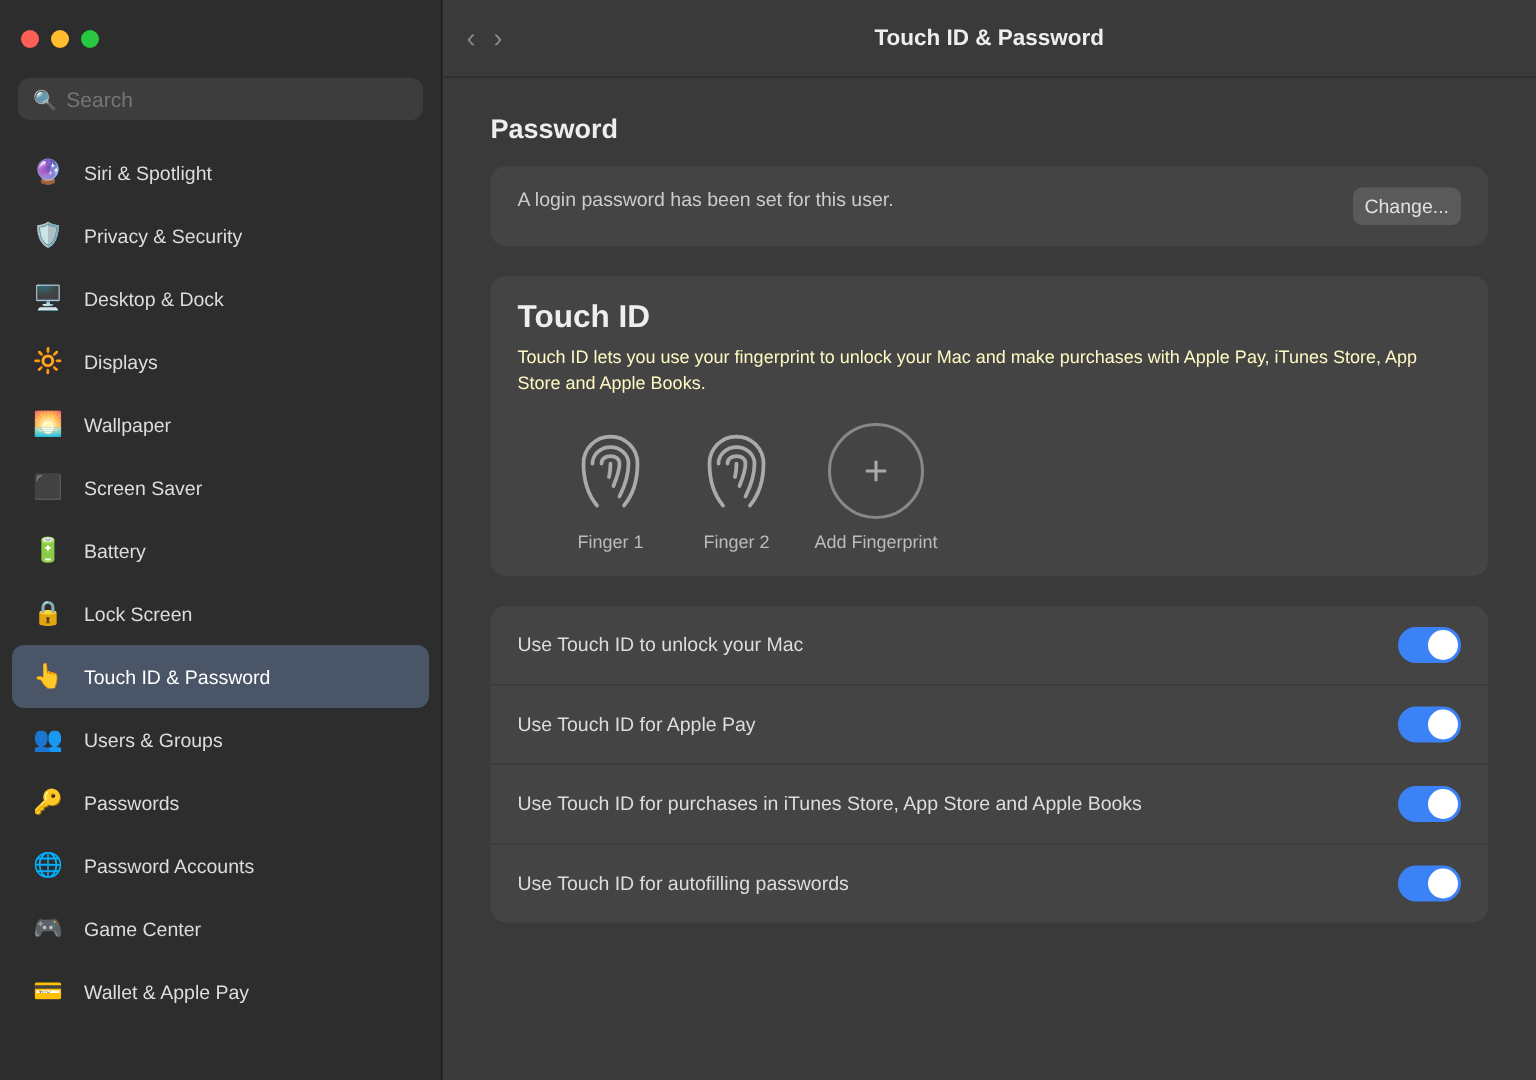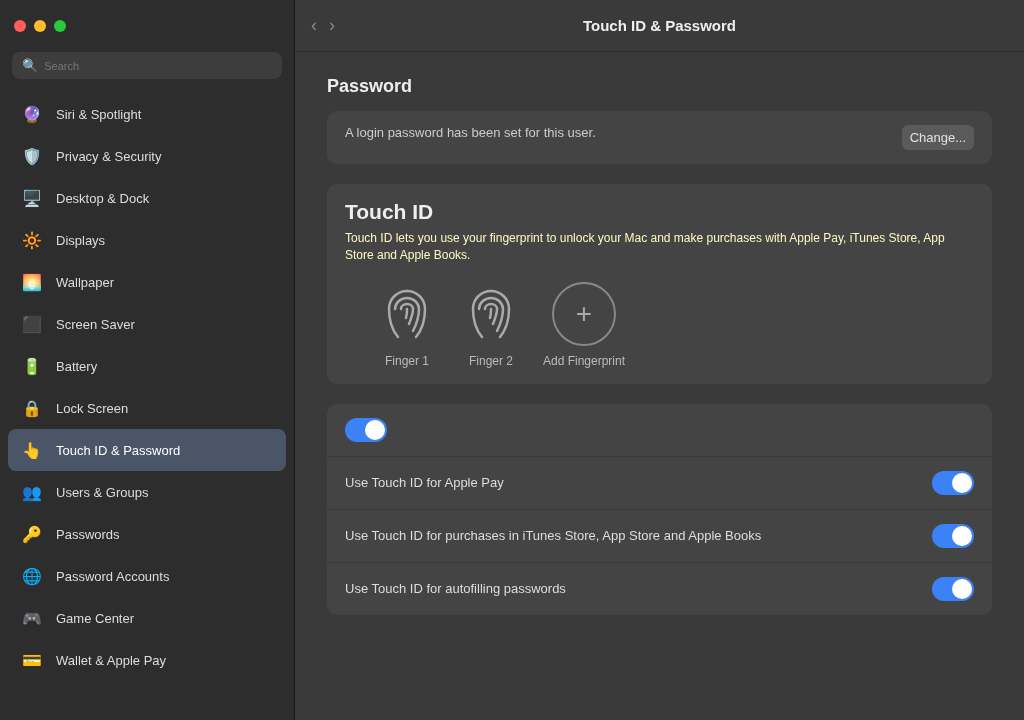--- a/index.html
+++ b/index.html
@@ -50,21 +50,21 @@
       padding: 6px 10px;
       display: flex;
       align-items: center;
       gap: 6px;
     }
     .search-bar input {
       background: transparent;
       border: none;
       outline: none;
       color: #999;
-      font-size: 11px;
+      font-size: 14px;
       width: 100%;
     }
     .search-icon-wrap {
       color: #888;
       font-size: 13px;
     }
 
     .sidebar-list {
       flex: 1;
       overflow-y: auto;
@@ -417,20 +417,21 @@
         </div>
         <div class="fingerprint-item">
           <div class="add-fingerprint-icon">+</div>
           <span class="fingerprint-label">Add Fingerprint</span>
         </div>
       </div>
     </div>
 
     <div class="toggle-list" id="toggle-list">
     <div class="toggle-row">
+      <span class="toggle-row-text">Use Touch ID to unlock your Mac</span>
       <div class="toggle on"></div>
     </div>
         <div class="toggle-row">
       <span class="toggle-row-text">Use Touch ID for Apple Pay</span>
       <div class="toggle on"></div>
     </div>
         <div class="toggle-row">
       <span class="toggle-row-text">Use Touch ID for purchases in iTunes Store, App Store and Apple Books</span>
       <div class="toggle on"></div>
     </div>

